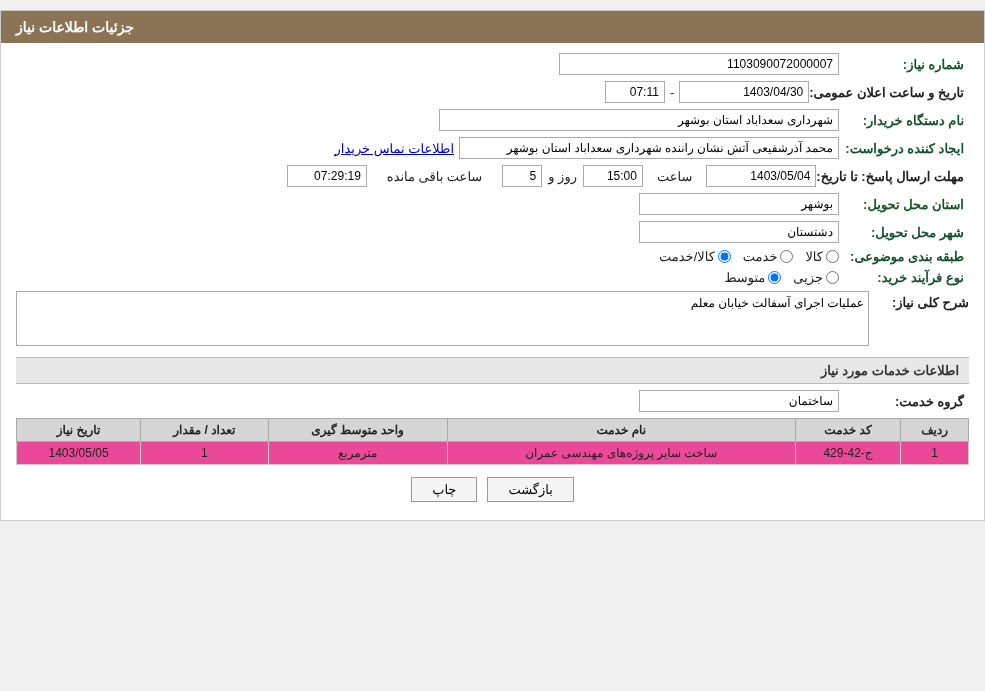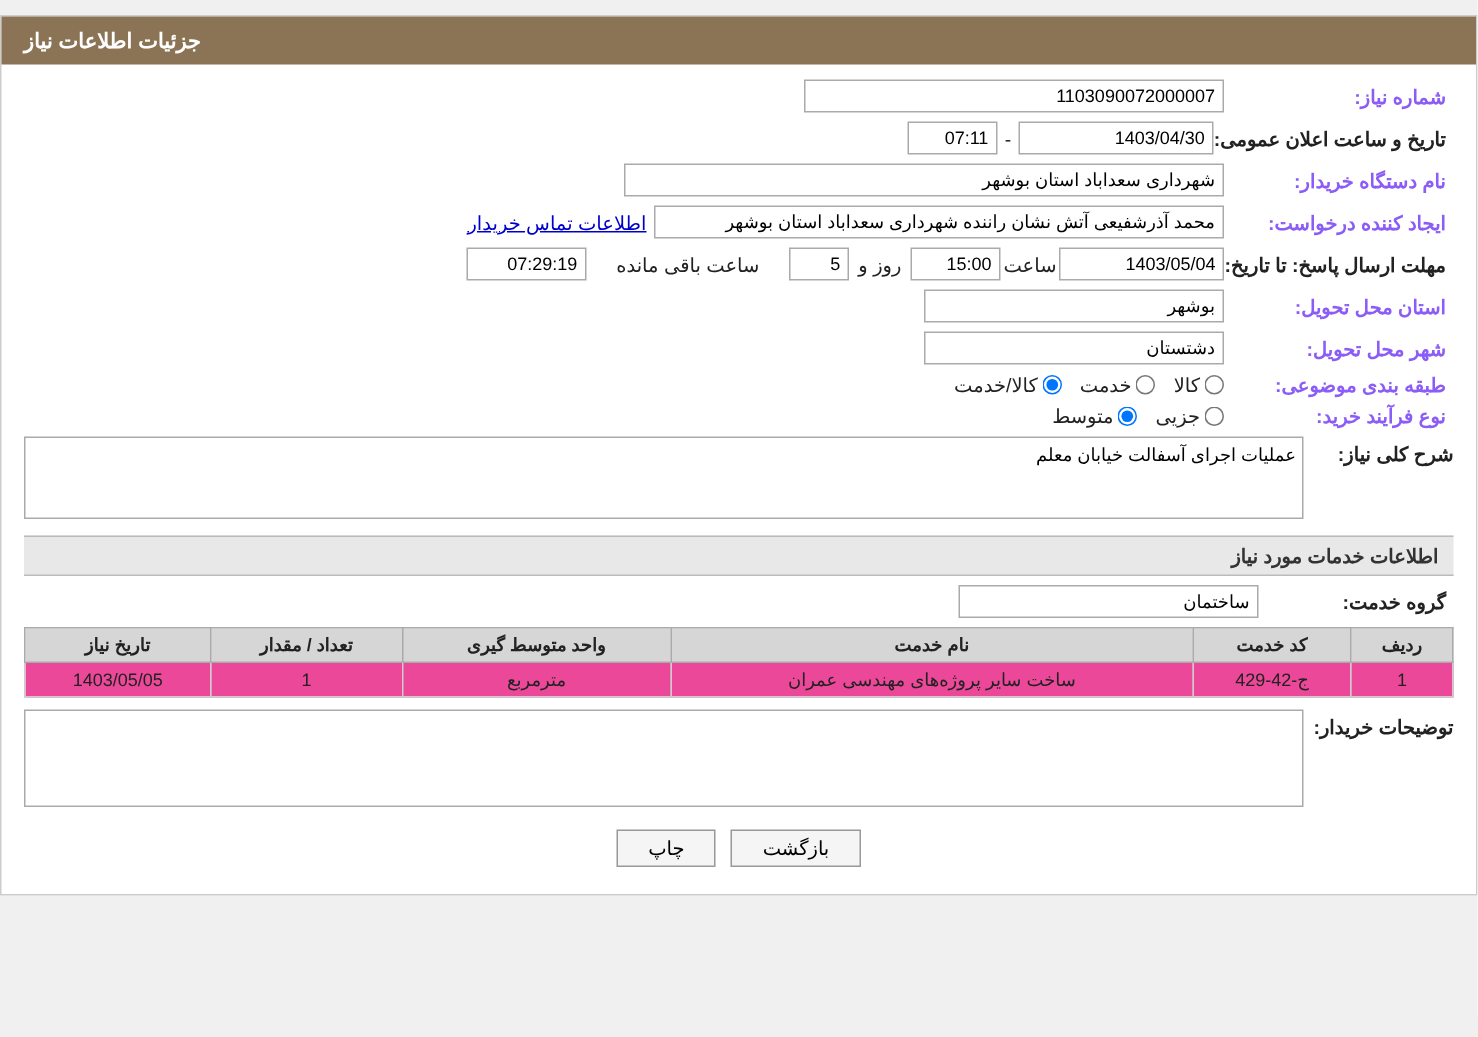--- a/index.html
+++ b/index.html
@@ -28,27 +28,26 @@
     .content {
       padding: 10px 15px;
     }
     .form-row {
       display: flex;
       align-items: center;
       margin-bottom: 6px;
       direction: rtl;
     }
     .form-label {
-      color: #8b5cf6;
+      color: #14532d;
       font-weight: bold;
       white-space: nowrap;
       min-width: 130px;
       text-align: right;
       padding-right: 5px;
-      margin-left: 23px;
     }
     .form-input {
       border: 1px solid #aaa;
       padding: 2px 5px;
       height: 22px;
       background: #fff;
       font-family: Tahoma, Arial, sans-serif;
       font-size: 12px;
       direction: rtl;
     }
@@ -255,21 +254,21 @@
       <span class="form-label">ایجاد کننده درخواست:</span>
       <input class="form-input" style="width: 380px;" type="text" readonly="" value="محمد آذرشفیعی آتش نشان راننده شهرداری سعداباد استان بوشهر">
       <span class="link-blue">اطلاعات تماس خریدار</span>
     </div>
 
     <div class="deadline-row">
       <span class="deadline-label">مهلت ارسال پاسخ: تا تاریخ:</span>
       <div class="inline-field">
         <input class="form-input" style="width: 110px;" type="text" readonly="" value="1403/05/04">
       </div>
-      <span style="margin:0 2px;">ساعت</span>
+      <span style="margin:0 14px;">ساعت</span>
       <input class="form-input input-xsmall" type="text" readonly="" value="15:00" style="">
       <span style="margin:0 6px;">روز و</span>
       <input class="form-input" style="width: 40px;" type="text" readonly="" value="5">
       <span style="margin:0 20px;">ساعت باقی مانده</span>
       <input class="form-input" style="width: 80px;" type="text" readonly="" value="07:29:19">
     </div>
 
     <div class="form-row">
       <span class="form-label">استان محل تحویل:</span>
       <input class="form-input input-medium" type="text" readonly="" value="بوشهر" style="">
@@ -342,26 +341,20 @@
           <td>1</td>
           <td>ج-42-429</td>
           <td>ساخت سایر پروژه‌های مهندسی عمران</td>
           <td>مترمربع</td>
           <td>1</td>
           <td>1403/05/05</td>
         </tr>
       </tbody>
     </table>
 
-    <div class="notes-row">
-      <span class="notes-label">توضیحات خریدار:</span>
-      <div class="notes-input-wrap">
-        <textarea class="textarea-box" style="height: 65px;" readonly=""></textarea>
-      </div>
-    </div>
 
     <div class="btn-row">
       <button class="btn">بازگشت</button>
       <button class="btn">چاپ</button>
     </div>
 
   </div>
 </div>
 
 </body></html>

